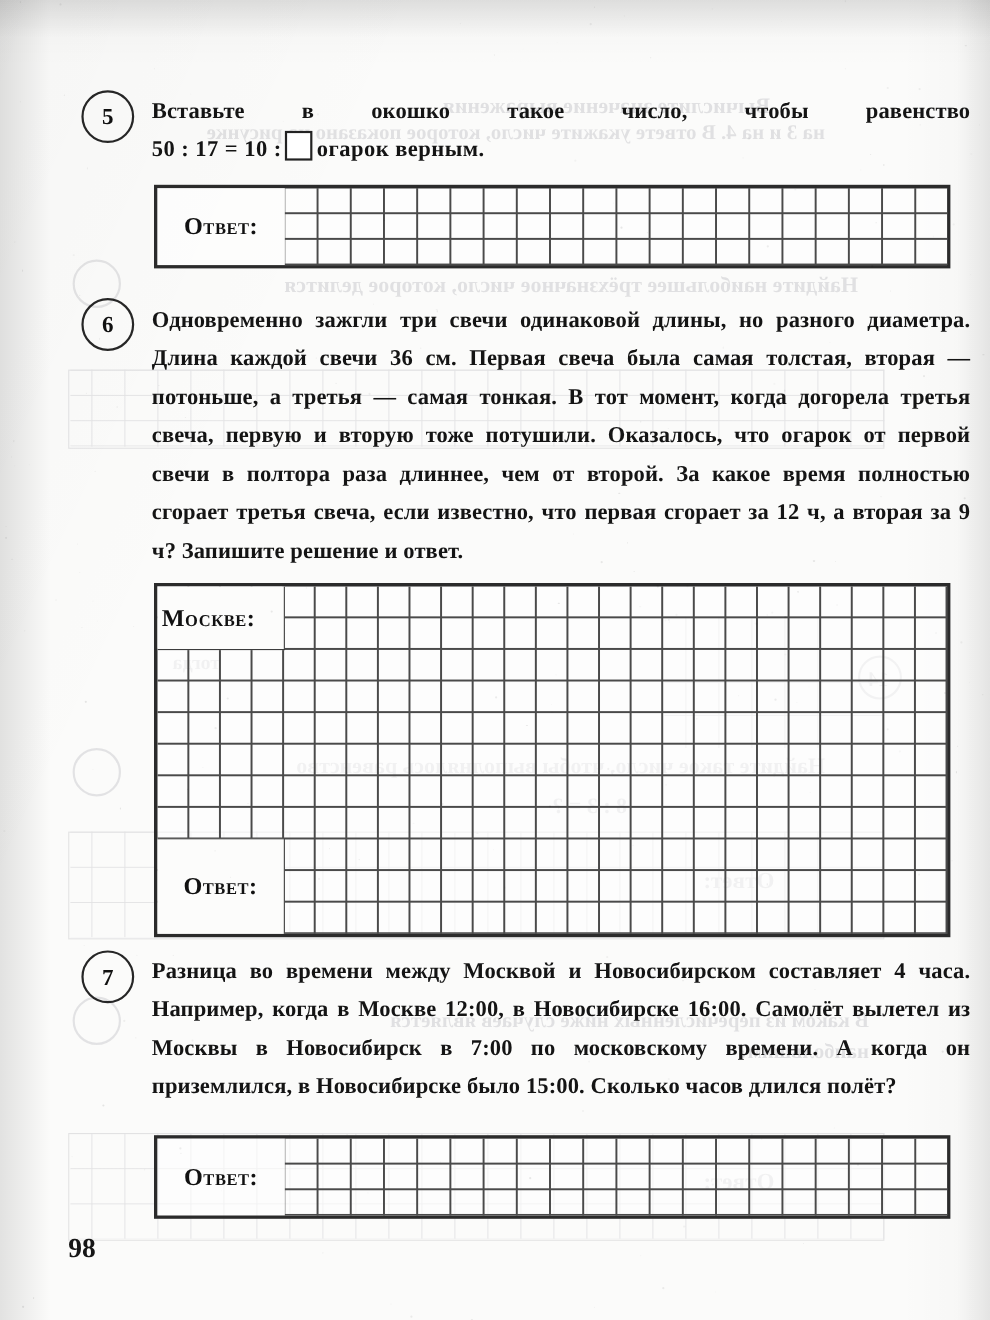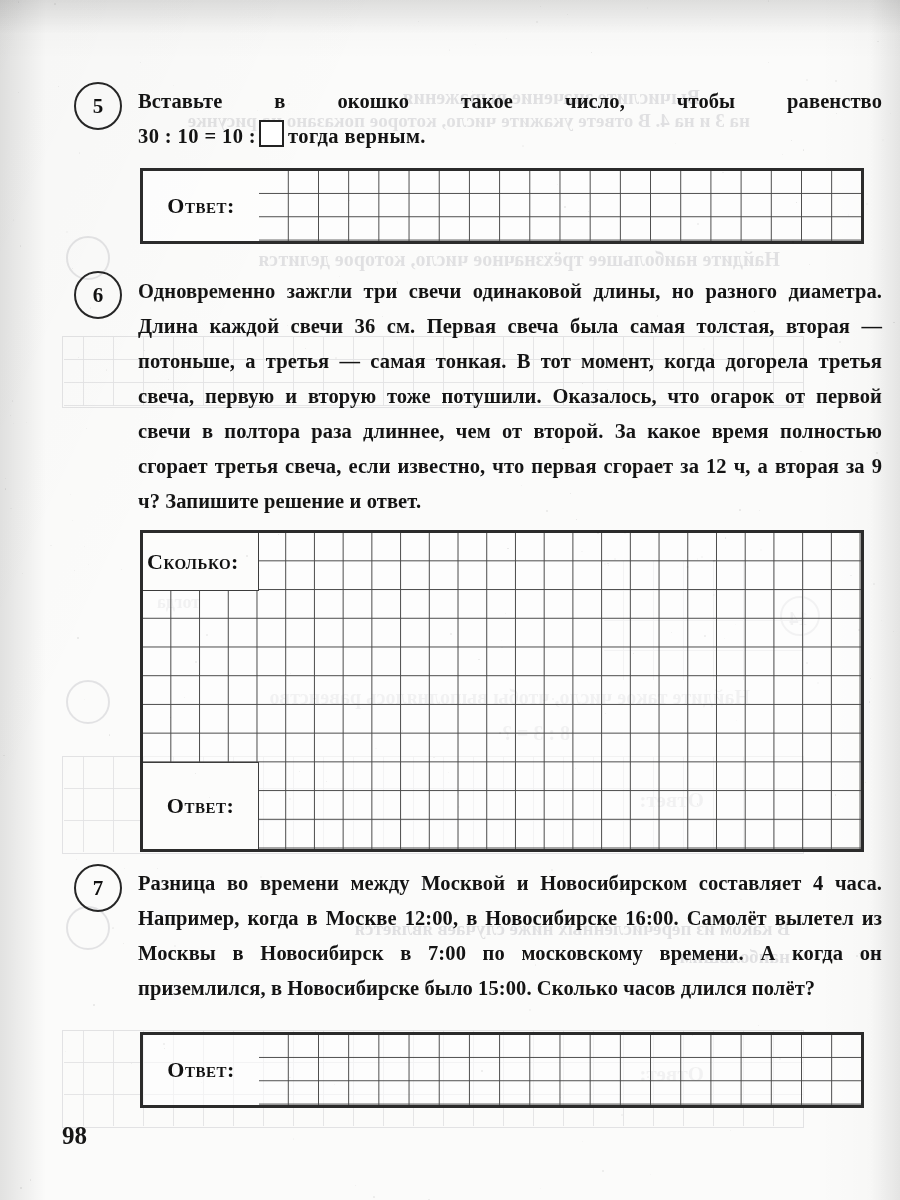--- a/index.html
+++ b/index.html
@@ -249,39 +249,39 @@
   </div>
 
 <div class="content">
 
   <div class="task">
     <div class="tasknum" style="left:74px; top:82px;">5</div>
 
     <div class="tasktext" style="left:138px; top:84px; width:744px;">
       <span class="nowrapline" style="text-align:justify; text-align-last:justify; display:block;">Вставьте в окошко такое число, чтобы равенство</span>
       <span class="eqline">
-        <span>30 : 10 = 10 :</span><span class="eqbox"></span><span>тогда верным.</span>
+        <span>50 : 17 = 10 :</span><span class="eqbox"></span><span>огарок верным.</span>
       </span>
     </div>
 
     <div class="gridbox" style="left:140px; top:168px; width:724px; height:76px;">
       <div class="labelcell" style="width:116px;">Ответ:</div>
       <div class="cells" id="cells-5" style="background-size: 30.2px 23.3333px;"></div>
     </div>
   </div>
 
   <div class="task">
     <div class="tasknum" style="left:74px; top:271px;">6</div>
 
     <div class="tasktext" style="left:138px; top:274px; width:744px;">Одновременно зажгли три свечи одинаковой длины, но разного диаметра. Длина каждой свечи 36 см. Первая свеча была самая толстая, вторая — потоньше, а третья — самая тонкая. В тот момент, когда догорела третья свеча, первую и вторую тоже потушили. Оказалось, что огарок от первой свечи в полтора раза длиннее, чем от второй. За какое время полностью сгорает третья свеча, если известно, что первая сгорает за 12 ч, а вторая за 9 ч? Запишите решение и ответ.</div>
 
     <div class="solbox" style="left:140px; top:530px; width:724px; height:322px;">
       <div class="sol-cells" id="cells-6" style="background-size: 28.72px 28.7273px;"></div>
 
-      <div class="mask rb bb" style="left:0; top:0; width:116px; height:58px; padding-left:4px;">Сколько:</div>
+      <div class="mask rb bb" style="left:0; top:0; width:116px; height:58px; padding-left:4px;">Москве:</div>
 
       <div class="mask rb tb" style="left:0; bottom:0; width:116px; height:87px; justify-content:center;">Ответ:</div>
     </div>
   </div>
 
   <div class="task">
     <div class="tasknum" style="left:74px; top:864px;">7</div>
 
     <div class="tasktext" style="left:138px; top:866px; width:744px;">Разница во времени между Москвой и Новосибирском составляет 4 часа. Например, когда в Москве 12:00, в Новосибирске 16:00. Самолёт вылетел из Москвы в Новосибирск в 7:00 по московскому времени. А когда он приземлился, в Новосибирске было 15:00. Сколько часов длился полёт?</div>
 

